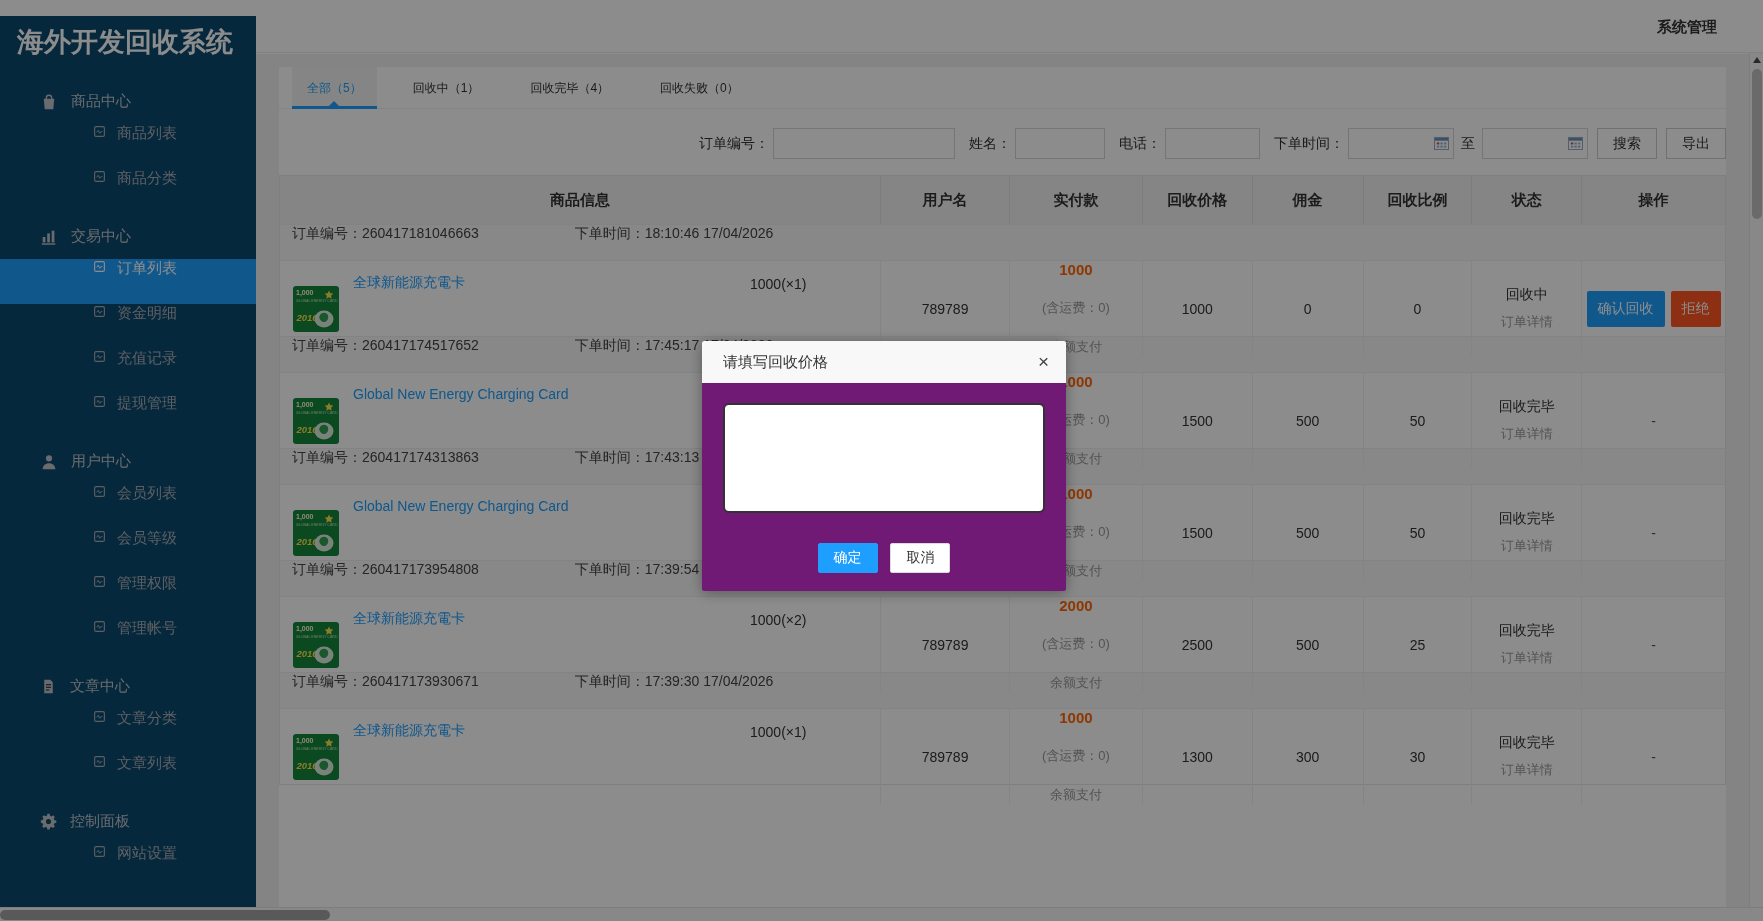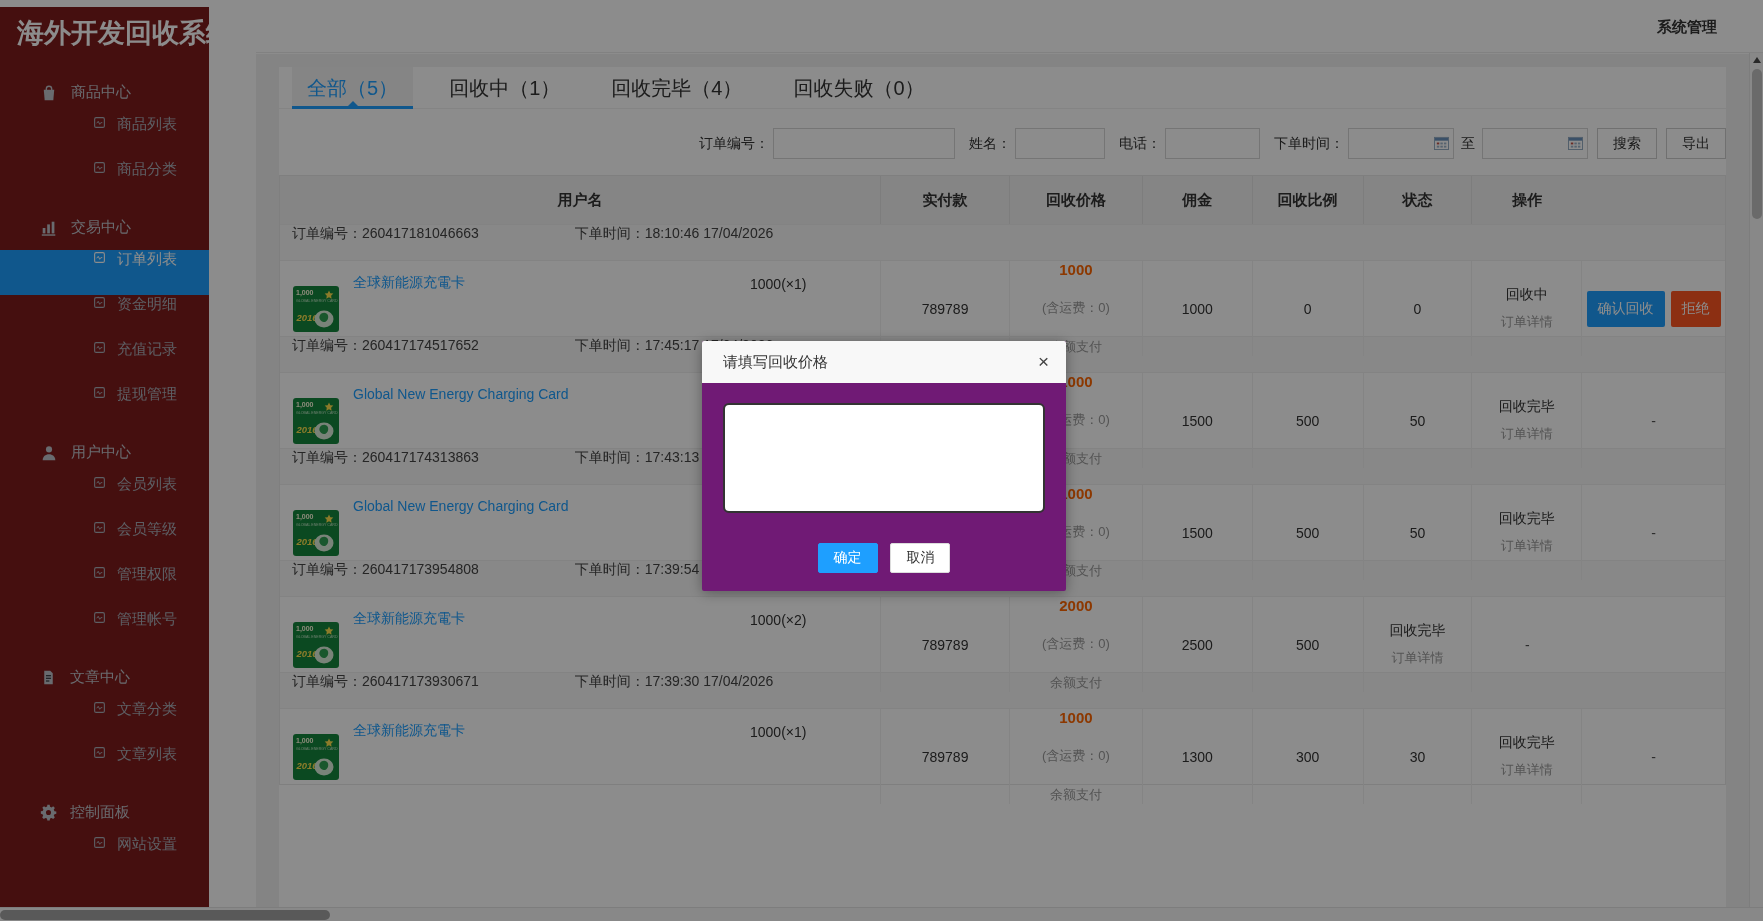--- a/index.html
+++ b/index.html
@@ -1,41 +1,41 @@
 <!DOCTYPE html>
 <html><head>
 <meta charset="utf-8">
 <title>海外开发回收系统</title>
 <style>
   * { box-sizing: border-box; margin: 0; padding: 0; }
   html,body { width:1763px; height:921px; overflow:hidden; }
   body { font-family:"Liberation Sans","DejaVu Sans",sans-serif; font-size:14px; color:#333; background:#fff; position:relative; }
 
   
-  .sidebar { position:absolute; left:0; top:7px; bottom:14px; width:209px; background:#7f1d1d; z-index:1; }
+  .sidebar { position:absolute; left:0; top:16px; bottom:14px; width:256px; background:#0c4a6e; z-index:1; }
   .logo { height:53px; line-height:53px; padding-left:17px; color:#fff; font-size:27px; font-weight:bold; white-space:nowrap; }
   .menu { padding-top:10px; }
   .m-top { height:45px; display:flex; align-items:center; padding-left:40px; color:#bfc3ca; font-size:15px; cursor:pointer; }
   .m-top .mi { margin-right:13px; display:flex; }
   .m-sub { height:45px; display:flex; align-items:flex-start; padding-left:92px; color:#a9adb6; font-size:15px; cursor:pointer; }
   .m-sub .mi { margin-right:10px; display:flex; }
   .m-sub.active { background:#1E9FFF; color:#fff; }
   .mi svg { display:block; }
 
   
   .topbar { position:absolute; left:256px; right:0; top:0; height:53px; background:#fff; border-bottom:1px solid #ececec; z-index:2; }
   .admin { position:absolute; right:46px; top:0; line-height:53px; font-weight:bold; font-size:15px; color:#333; cursor:pointer; }
 
   
   .content { position:absolute; left:256px; right:14px; top:54px; bottom:14px; background:#f0f0f0; z-index:1; }
   .card { position:absolute; left:23px; right:23px; top:13px; bottom:0; background:#fff; }
 
   
   .tabbar { display:flex; padding-left:13px; height:42px; border-bottom:1px solid #f0f0f0; }
-  .tab { height:42px; line-height:42px; padding:0 15px; margin-right:21px; font-size:20px; color:#333; cursor:pointer; position:relative; }
+  .tab { height:42px; line-height:42px; padding:0 15px; margin-right:21px; font-size:12px; color:#333; cursor:pointer; position:relative; }
   .tab.active { background:#f2f2f2; color:#1E9FFF; }
   .tab.active::after { content:""; position:absolute; left:0; right:0; bottom:0; height:3px; background:#1E9FFF; }
   .tab.active::before { content:""; position:absolute; left:50%; margin-left:-5px; bottom:3px; width:0; height:0;
       border-left:5px solid transparent; border-right:5px solid transparent; border-bottom:5px solid #1E9FFF; }
 
   
   .filters { display:flex; align-items:center; justify-content:flex-end; margin:19px 0 16px; font-size:14px; color:#333; }
   .flabel { margin-left:14px; margin-right:4px; }
   .inp { height:31px; border:1px solid #d5d5d5; background:#fff; padding:0 8px; font-size:13px; outline:none; font-family:inherit; }
   .inp.order { width:182px; } .inp.name { width:90px; } .inp.phone { width:95px; }
@@ -305,20 +305,21 @@
               <rect x="6.8" y="10.4" width="2.6" height="2" fill="#9db4ca"></rect>
               <rect x="10.6" y="10.4" width="2.6" height="2" fill="#9db4ca"></rect>
             </svg></span>
       </span>
       <button class="fbtn">搜索</button>
       <button class="fbtn">导出</button>
     </div>
 
     <div class="table">
       <div class="thead">
+        <div>商品信息</div>
         <div>用户名</div>
         <div>实付款</div>
         <div>回收价格</div>
         <div>佣金</div>
         <div>回收比例</div>
         <div>状态</div>
         <div>操作</div>
       </div>
       <div id="tbody">
           <div class="ostrip">
@@ -481,20 +482,23 @@
             <div class="cell">
               <div class="paid1">2000</div>
               <div class="paid2">(含运费：0)</div>
               <div class="paid2">余额支付</div>
             </div>
             <div class="cell">
               <span>2500</span>
             </div>
             <div class="cell">
               <span>500</span>
+            </div>
+            <div class="cell">
+              <span>25</span>
             </div>
             <div class="cell">
               <div>回收完毕</div>
               <div class="st2">订单详情</div>
             </div>
             <div class="cell">
               <div class="acts">
                 <span class="dash">-</span>
               </div>
             </div>

